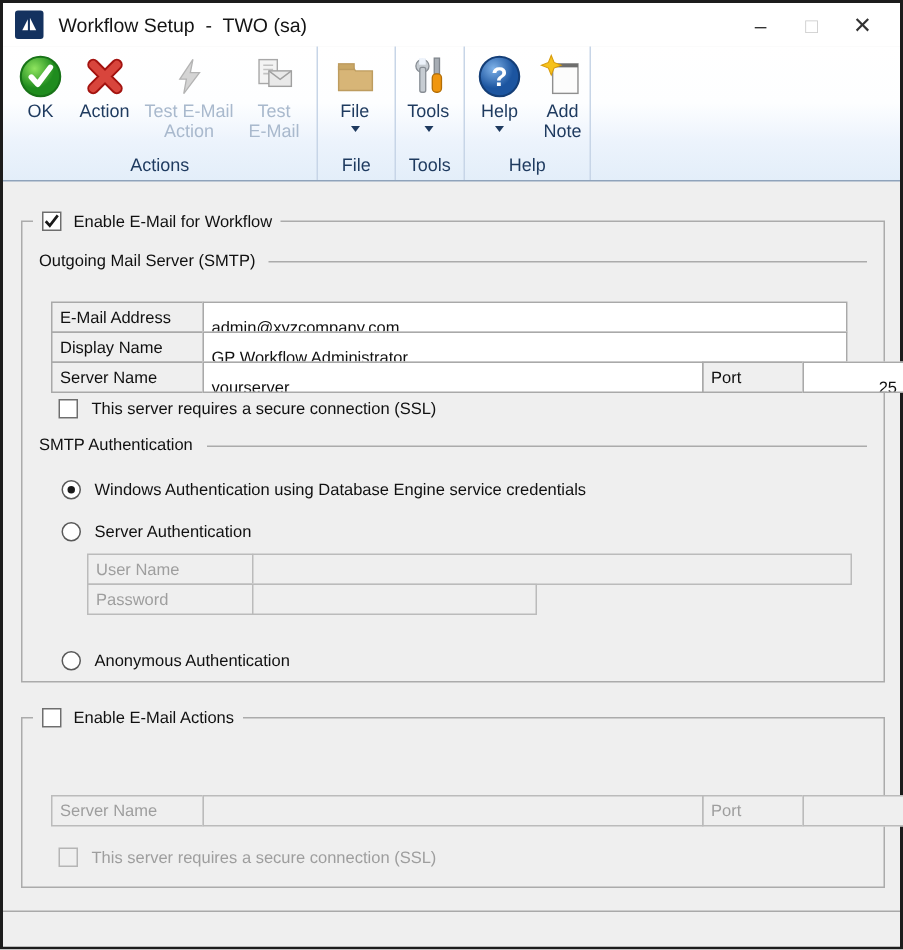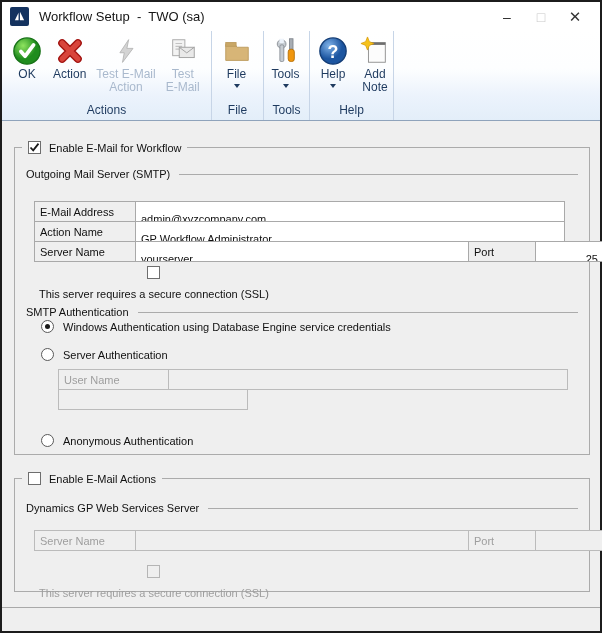--- a/index.html
+++ b/index.html
@@ -68,21 +68,21 @@
     font-family:"Liberation Sans",sans-serif; font-size:11px; color:#101010; padding:15px 4px 0 5px; }
   .fcell input.num { text-align:right; }
   .w102{width:102px} .w430{width:430px} .w334{width:334px} .w48{width:68px}
   .w111{width:111px} .w400{width:400px} .w190{width:190px}
   .ftable.dis .fcell { border-color:#BBBBBB; color:#9E9E9E; }
   .ftable.dis .fcell.inp { background:#EFEFEF; }
 
   .checkbox { width:13px; height:13px; background:#fff; border:1px solid #6E6E6E; flex:0 0 auto;
     display:flex; align-items:center; justify-content:center; }
   .checkbox.dis { border-color:#B5B5B5; background:#EFEFEF; }
-  .check-row { position:absolute; display:flex; align-items:center; gap:9px;flex-direction:column; }
+  .check-row { position:absolute; display:flex; align-items:center; gap:9px; }
   .check-label { font-size:11px; color:#101010; white-space:nowrap; }
   .check-label.dis { color:#9E9E9E; }
 
   .radio-row { position:absolute; left:26px; display:flex; align-items:center; gap:9px; }
   .radio { width:13px; height:13px; border:1px solid #595959; border-radius:50%; background:#fff;
     display:flex; align-items:center; justify-content:center; flex:0 0 auto; }
   .radio .dot { width:5px; height:5px; border-radius:50%; background:#1a1a1a; display:none; }
   .radio.selected .dot { display:block; }
   .radio-label { font-size:11px; color:#101010; white-space:nowrap; }
 
@@ -268,21 +268,21 @@
       </div>
 
       <div class="ftable" style="left:19px; top:53px">
         <div class="frow">
           <div class="fcell lbl w102">E-Mail Address</div>
           <div class="fcell inp w430">
               <input value="admin@xyzcompany.com" style="">
             </div>
         </div>
         <div class="frow">
-          <div class="fcell lbl w102">Action Name</div>
+          <div class="fcell lbl w102">Display Name</div>
           <div class="fcell inp w430">
               <input value="GP Workflow Administrator" style="">
             </div>
         </div>
         <div class="frow">
           <div class="fcell lbl w102">Server Name</div>
           <div class="fcell inp w334">
               <input value="yourserver" style="">
             </div>
           <div class="fcell lbl w48">Port</div>
@@ -290,21 +290,21 @@
               <input class="num" value="25" style="">
             </div>
         </div>
       </div>
 
       <div class="check-row" style="left:24px; top:118px">
         <span class="checkbox"></span>
         <span class="check-label">This server requires a secure connection (SSL)</span>
       </div>
 
-      <div class="section" style="top:158px">
+      <div class="section" style="top:143px">
         <span class="section-label">SMTP Authentication</span>
         <span class="rule"></span>
       </div>
 
       <div class="radio-row" style="top:172px">
         <span class="radio selected">
             <span class="dot"></span>
           </span>
         <span class="radio-label">Windows Authentication using Database Engine service credentials</span>
       </div>
@@ -315,42 +315,39 @@
       </div>
 
       <div class="ftable dis" style="left:43px; top:221px">
         <div class="frow">
           <div class="fcell lbl w111">User Name</div>
           <div class="fcell inp w400">
               <input disabled="" value="" style="">
             </div>
         </div>
         <div class="frow">
+          <div class="fcell lbl w111">Password</div>
           <div class="fcell inp w190">
               <input disabled="" value="" style="">
             </div>
         </div>
       </div>
 
       <div class="radio-row" style="top:286px">
         <span class="radio"></span>
         <span class="radio-label">Anonymous Authentication</span>
       </div>
     </div>
 
     <div class="groupbox" id="gb2">
       <div class="gb-caption">
         <span class="checkbox"></span>
         <span class="gb-caption-text">Enable E-Mail Actions</span>
       </div>
 
-      <div class="section" style="top:23px">
-        <span class="section-label">Dynamics GP Web Services Server</span>
-        <span class="rule"></span>
-      </div>
 
       <div class="ftable dis" style="left:19px; top:51px">
         <div class="frow">
           <div class="fcell lbl w102">Server Name</div>
           <div class="fcell inp w334">
               <input disabled="" value="" style="">
             </div>
           <div class="fcell lbl w48">Port</div>
           <div class="fcell inp w48">
               <input disabled="" class="num" value="" style="">

